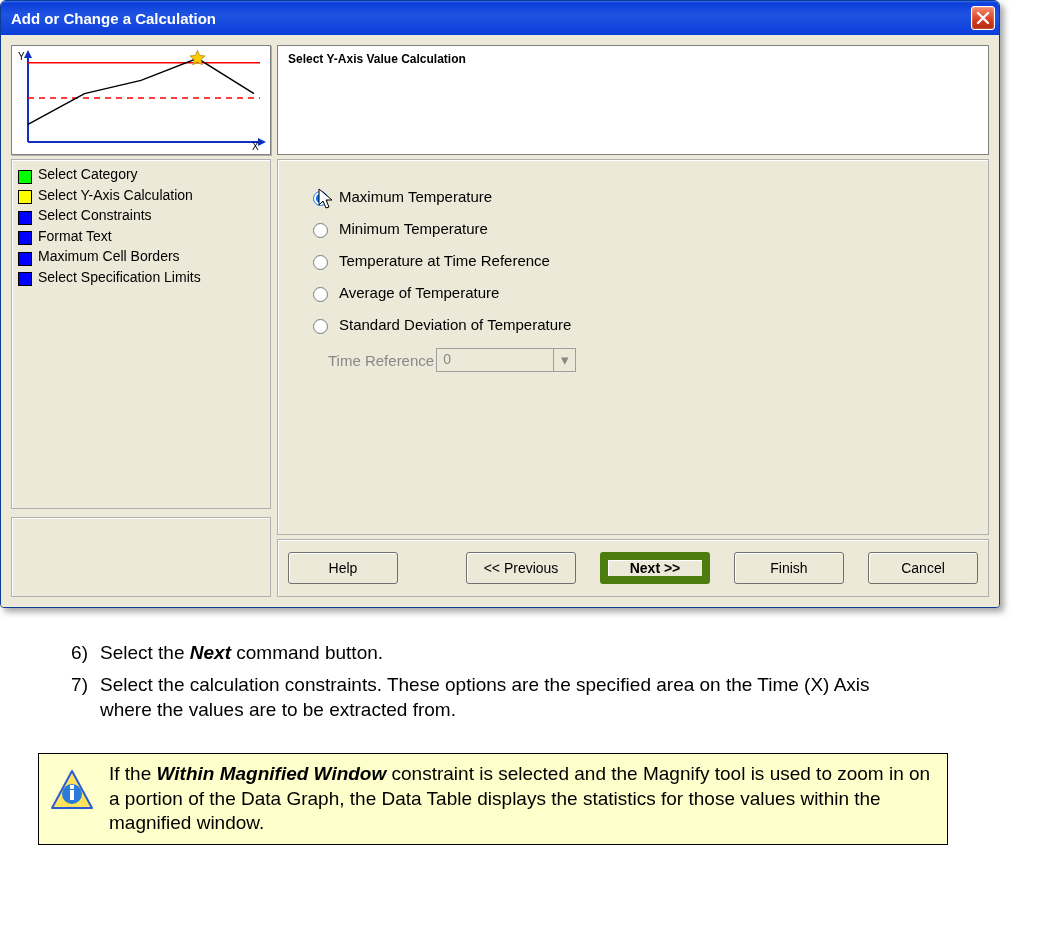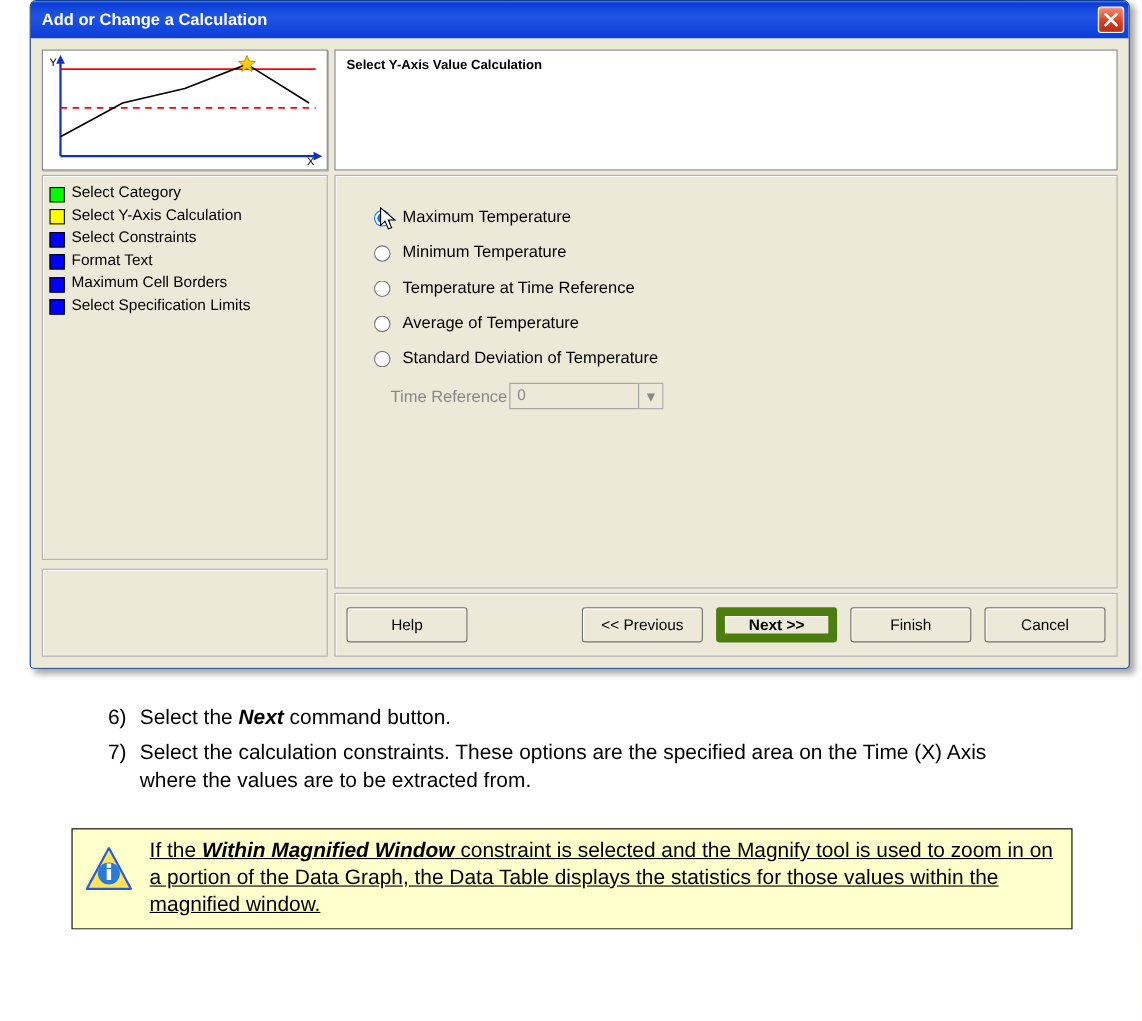--- a/index.html
+++ b/index.html
@@ -8,21 +8,20 @@
     padding: 0;
     background: #ffffff;
     font-family: "Tahoma", Arial, sans-serif;
     font-size: 13px;
     color: #000;
     width: 1038px;
   }
   .page {
     width: 1038px;
     background: #fff;
-    padding-left: 27px;
   }
   
   .dialog-outer {
     margin: 0 0 8px 0;
     padding: 0;
   }
   .dialog {
     width: 1000px;
     border: 1px solid #0b3d91;
     background: #ece9d8;
@@ -117,21 +116,20 @@
     box-shadow: inset 1px 1px 0 #fff;
     margin-top: 4px;
     padding: 28px 30px 10px 30px;
     flex: 1;
     background: #ece9d8;
     position: relative;
     font-size: 15px;
   }
   .radio-row {
     display:flex;
-    align-items:center;
     gap: 8px;
     margin-bottom: 14px;
   }
   .radio-row input[type=radio]{
     width:15px; height:15px;
   }
   .tr-row {
     display:flex;
     align-items:center;
     gap: 2px;
@@ -165,21 +163,21 @@
     top: 28px;
     pointer-events:none;
   }
   .cursor svg { width:20px; height:24px; }
   .button-row {
     border: 1px solid #b0b0b0;
     box-shadow: inset 1px 1px 0 #fff;
     margin-top: 4px;
     padding: 12px 10px;
     display:flex;
-    gap: 12px;
+    gap: 24px;
     background:#ece9d8;
   }
   .button-row .spacer { flex:1; }
   .winbtn {
     min-width: 110px;
     height: 32px;
     background: #ece9d8;
     border: 1px solid #707070;
     border-radius: 3px;
     box-shadow: inset 1px 1px 0 #fff;
@@ -211,21 +209,20 @@
     width: 910px;
     border: 1px solid #000;
     background: #ffffcc;
     display:flex;
     align-items:flex-start;
     padding: 8px 10px;
     gap: 14px;
     font-family: Arial, sans-serif;
     font-size: 19px;
     line-height: 1.3;
-    text-decoration: underline;
   }
   .note-icon {
     width: 46px; height: 46px; flex:0 0 auto;
     margin-top: 6px;
   }
 </style>
 </head>
 <body>
 
 <div class="page">

